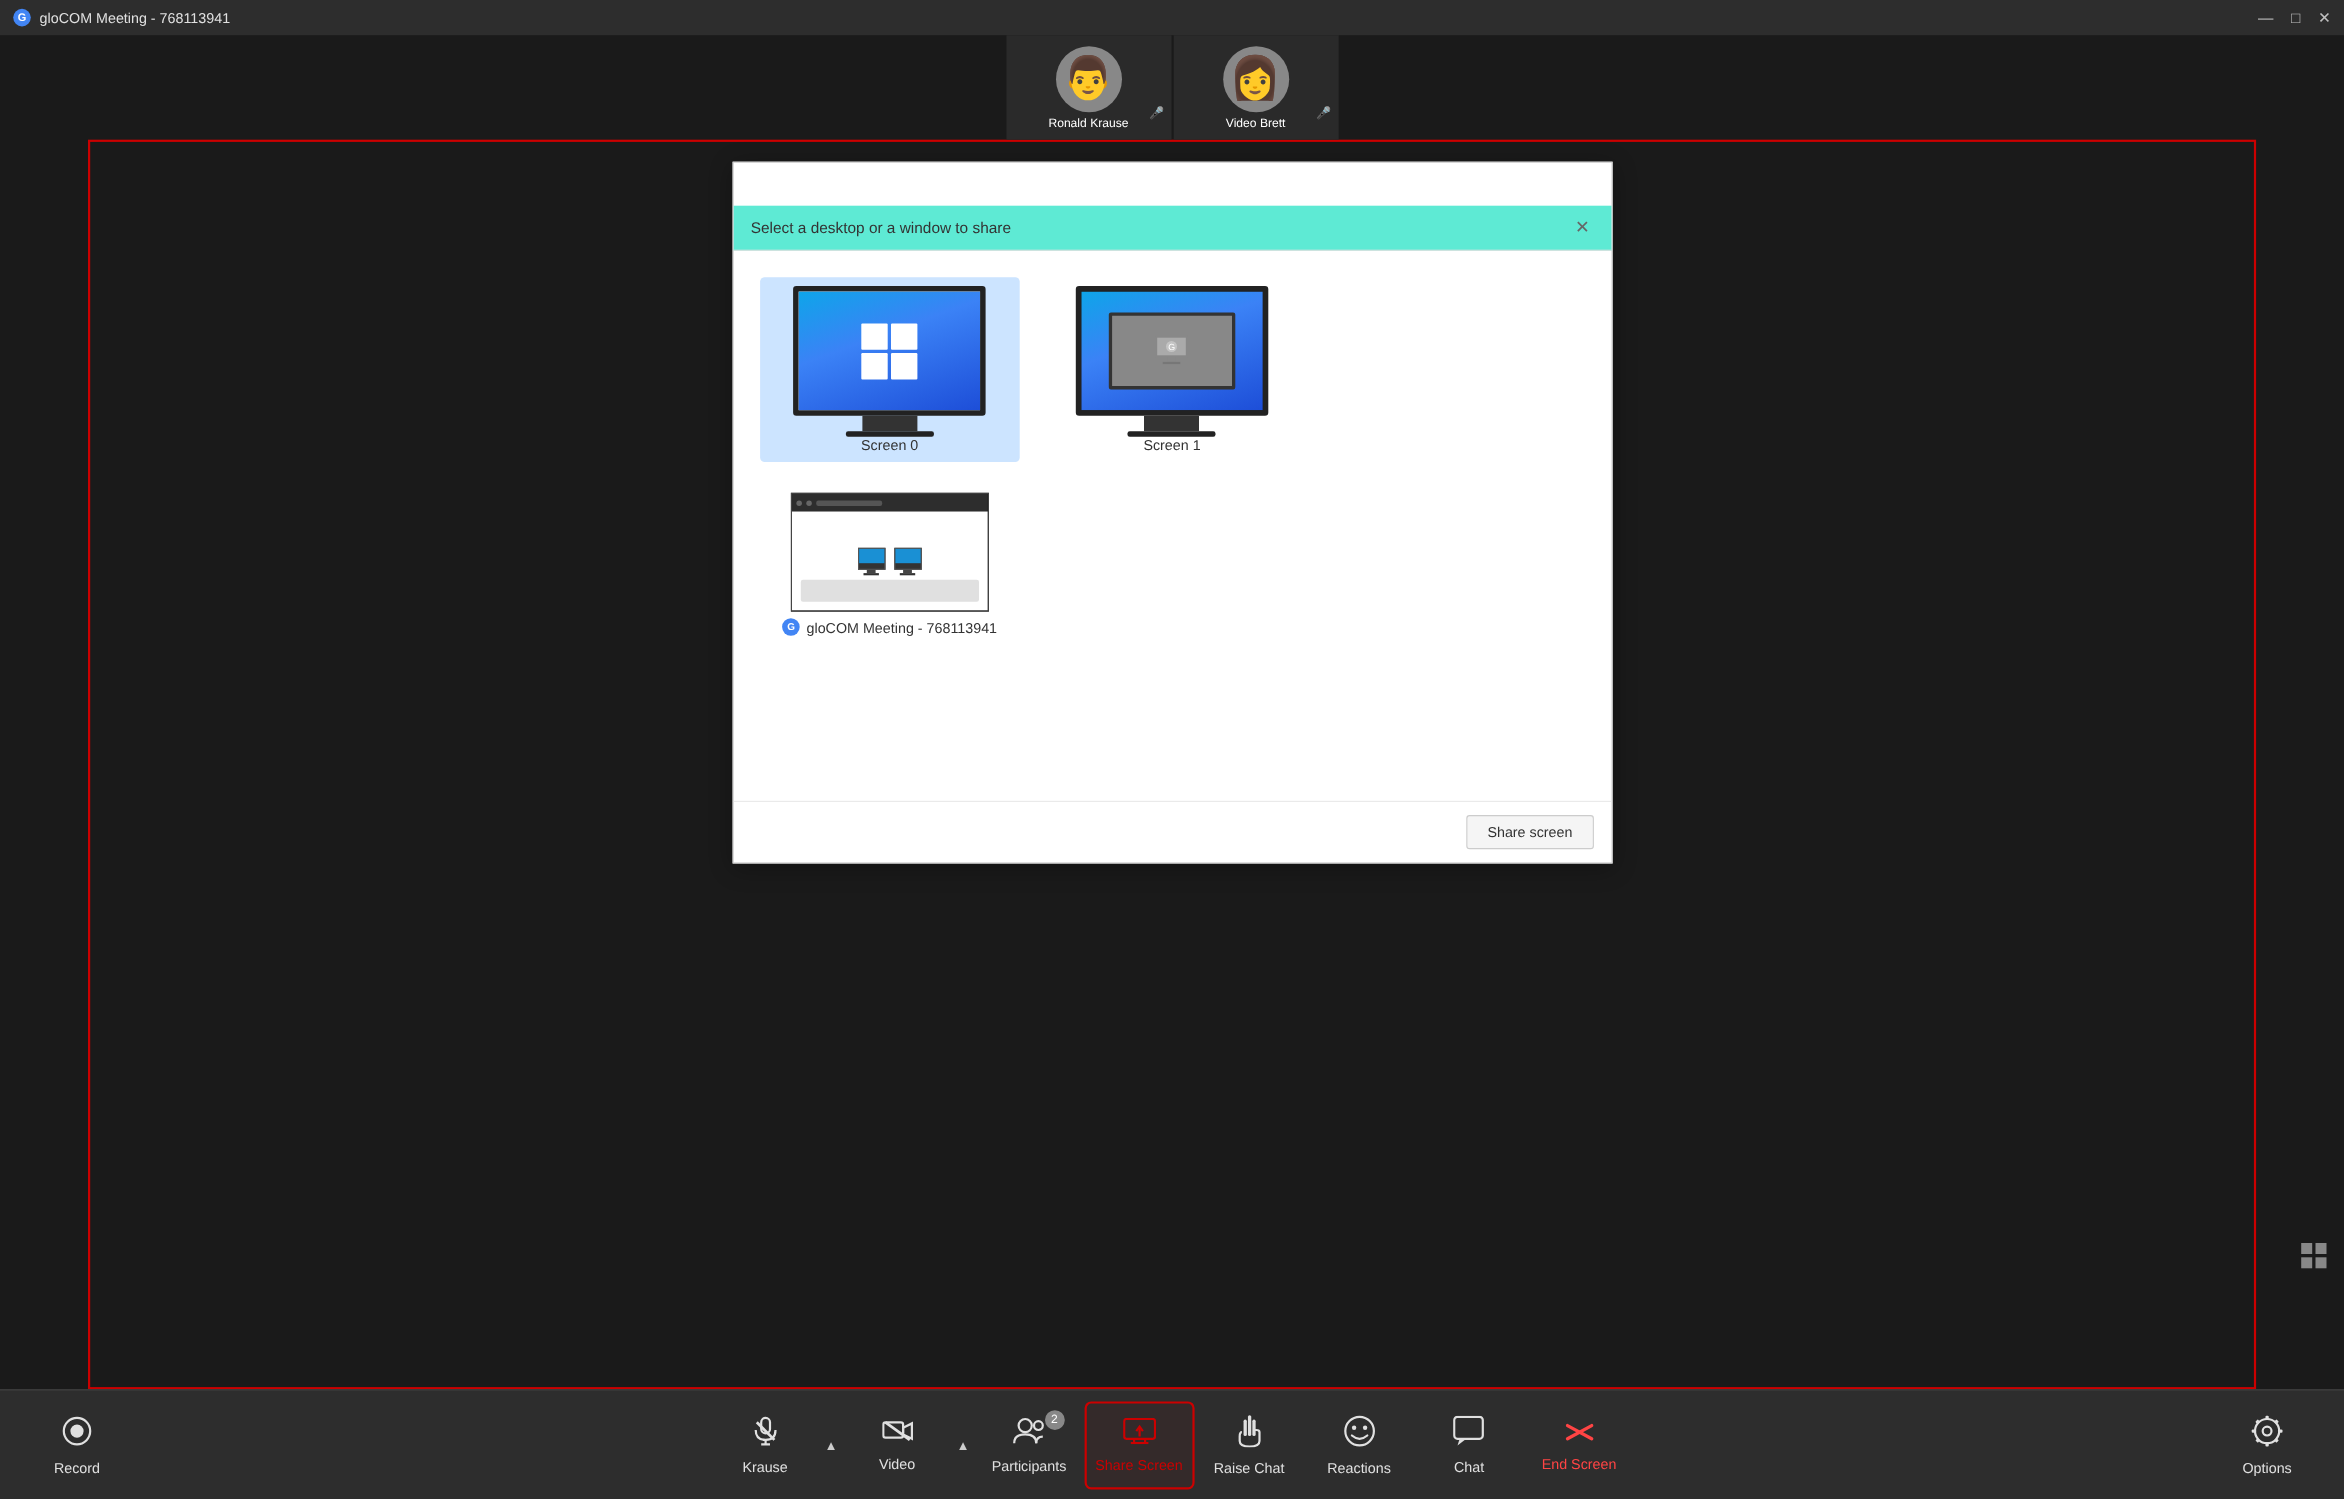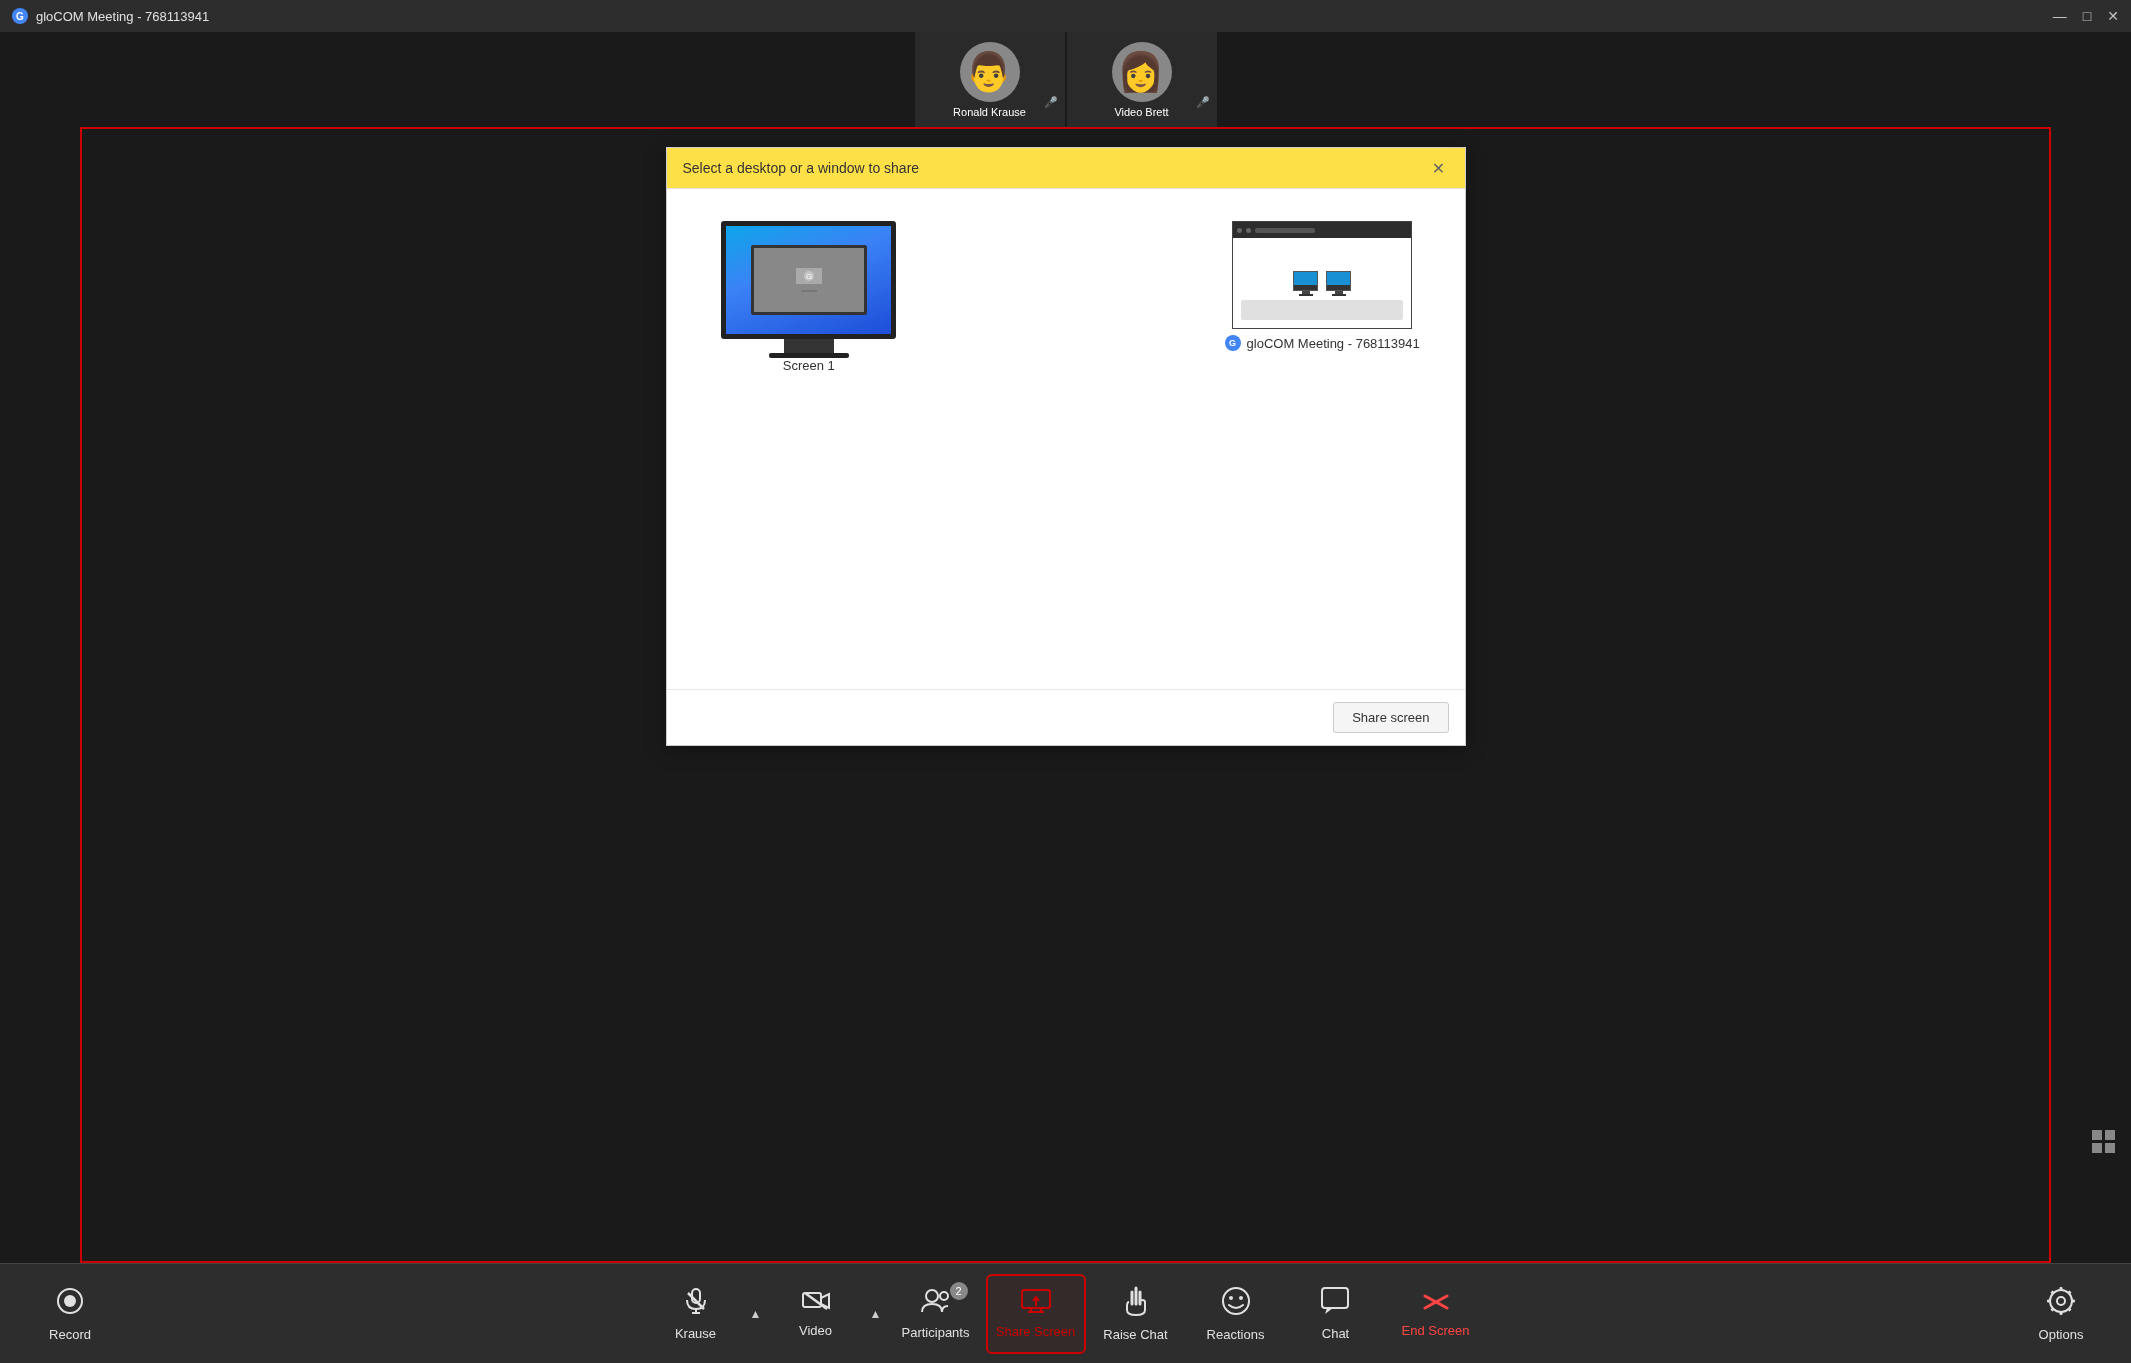--- a/index.html
+++ b/index.html
@@ -133,21 +133,22 @@
       z-index: 50;
       display: flex;
       flex-direction: column;
     }
     .share-dialog-header {
       display: flex;
       align-items: center;
       justify-content: space-between;
       padding: 10px 16px;
       border-bottom: 1px solid #e0e0e0;
-      background: #fde047;
+      background: #5eead4;
+      margin-top: 39px;
     }
     .share-dialog-title {
       font-size: 14px;
       color: #333;
     }
     .share-dialog-close {
       width: 20px;
       height: 20px;
       display: flex;
       align-items: center;
@@ -491,20 +492,40 @@
   <div class="share-dialog">
 
     <div class="share-dialog-header">
       <span class="share-dialog-title">Select a desktop or a window to share</span>
       <button class="share-dialog-close">✕</button>
     </div>
 
     <div class="share-dialog-body">
       <div class="screen-options-grid">
 
+        <div class="screen-option selected">
+          <div class="monitor-frame">
+            <div class="monitor-screen-area">
+              <div class="win11-bg">
+                <div style="display:flex; flex-direction:column; align-items:center;">
+
+                  <svg width="55" height="55" viewBox="0 0 55 55">
+                    <rect x="2" y="2" width="24" height="24" fill="white" rx="1"></rect>
+                    <rect x="29" y="2" width="24" height="24" fill="white" rx="1"></rect>
+                    <rect x="2" y="29" width="24" height="24" fill="white" rx="1"></rect>
+                    <rect x="29" y="29" width="24" height="24" fill="white" rx="1"></rect>
+                  </svg>
+                </div>
+              </div>
+            </div>
+            <div class="monitor-stand"></div>
+            <div class="monitor-base"></div>
+          </div>
+          <span class="screen-label">Screen 0</span>
+        </div>
 
         <div class="screen-option">
           <div class="monitor-frame">
             <div class="monitor-screen-area">
               <div class="screen1-bg">
                 <div class="screen1-inner-monitor">
 
                   <svg width="30" height="28" viewBox="0 0 30 28">
                     <rect x="0" y="0" width="30" height="20" fill="#888" rx="1"></rect>
                     <rect x="2" y="2" width="26" height="16" fill="#aaa"></rect>

